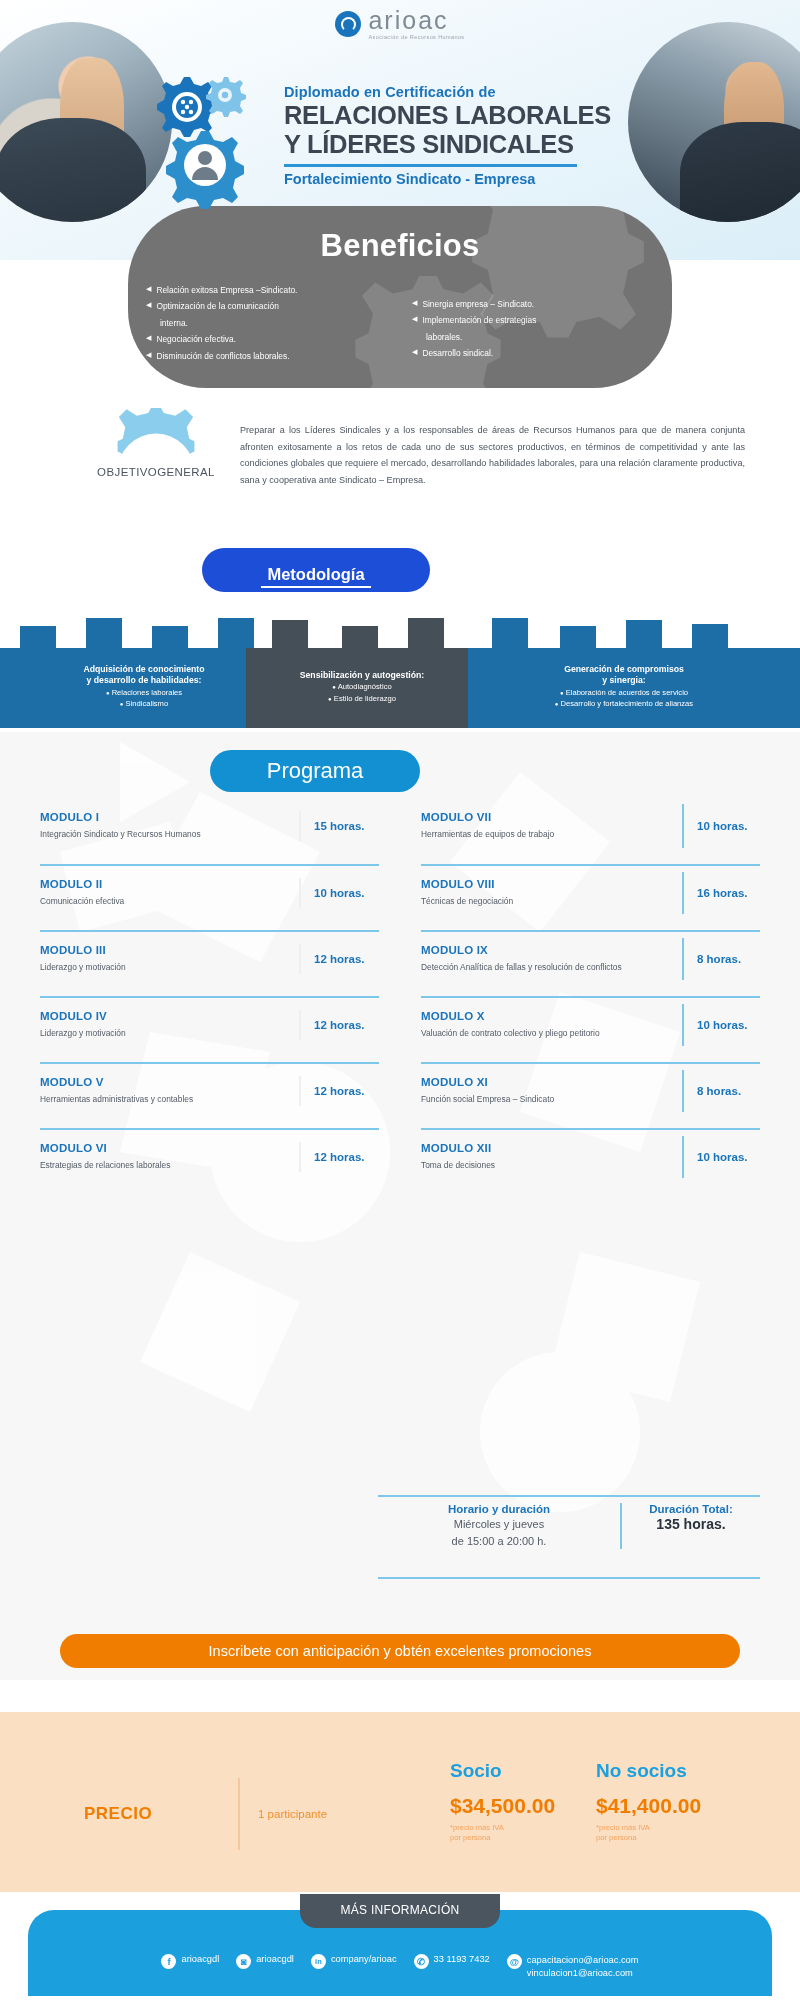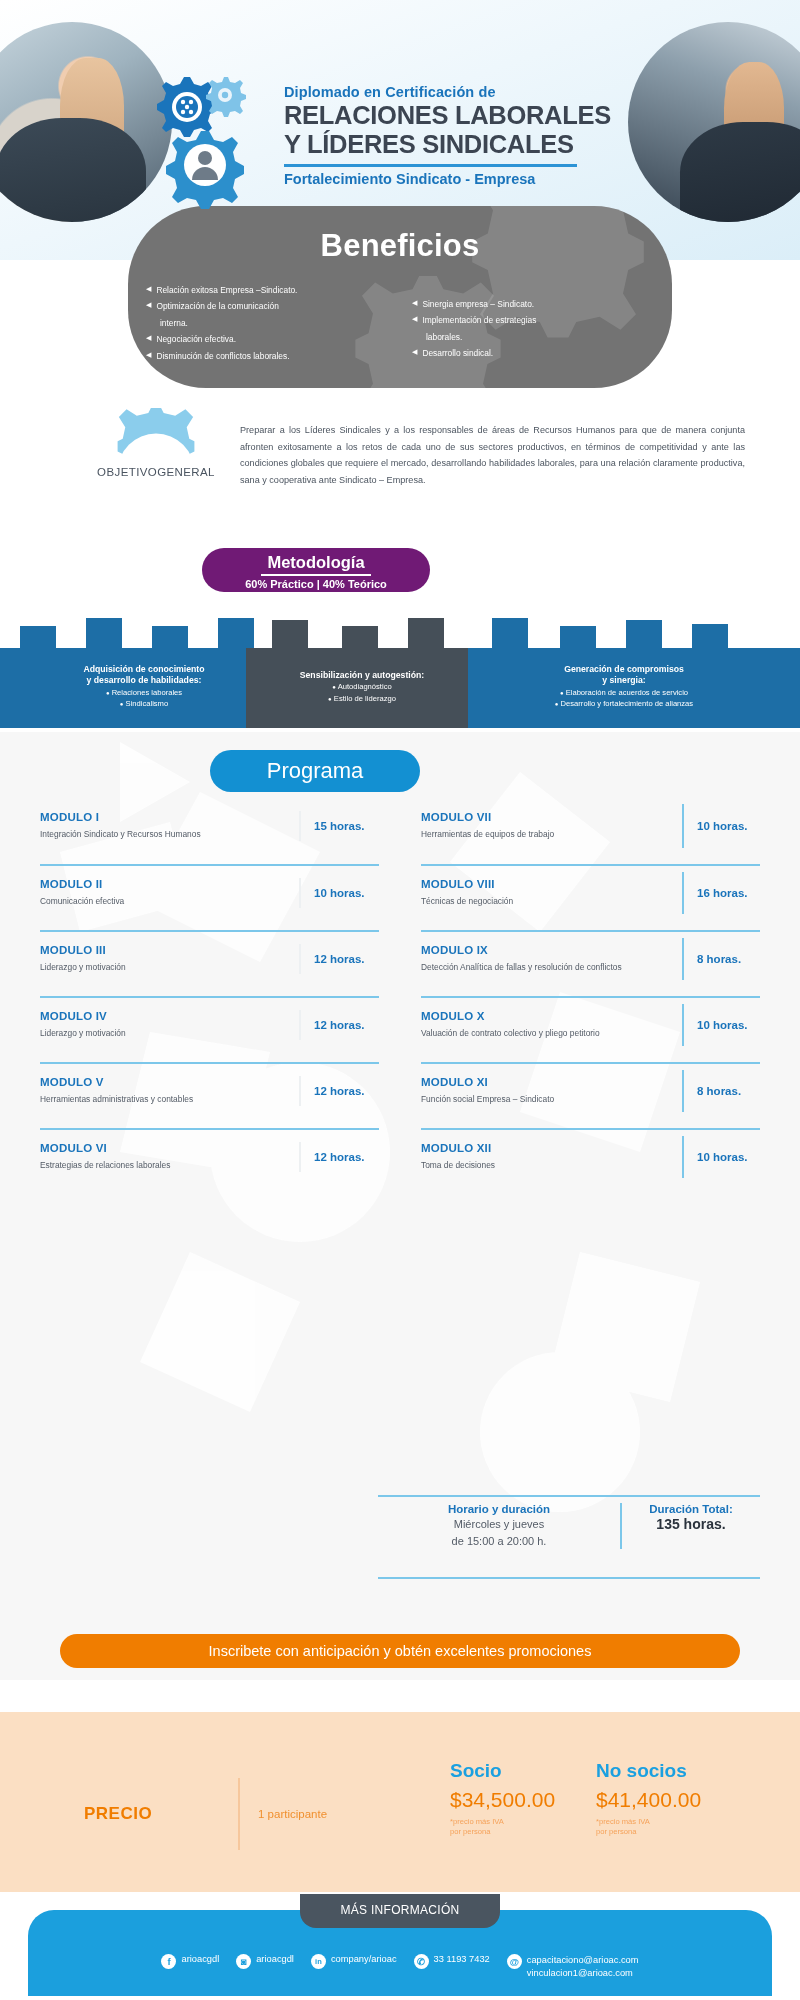--- a/index.html
+++ b/index.html
@@ -71,21 +71,21 @@
     display:flex; gap:20px; padding-left:92px; padding-right:55px; }
   .obj-gear { position:relative; width:128px; height:128px; flex:0 0 128px; }
   .obj-label { position:absolute; left:0; top:0; width:128px; height:128px;
     display:flex; flex-direction:row; align-items:center; justify-content:center;
     font-size:11.5px; color:#4a5460; letter-spacing:.4px; line-height:1.45; }
   .obj-text { flex:1; font-size:9.1px; color:#4c5560; line-height:1.83;
     text-align:justify; padding-top:14px; }
 
   
   .metod { position:absolute; left:202px; top:548px; width:228px; height:44px;
-    background:#701a75; border-radius:24px; text-align:center; padding-top:5px; z-index:5; }
+    background:#1d4ed8; border-radius:24px; text-align:center; padding-top:17px; z-index:5; }
   .metod h3 { color:#fff; font-size:16.5px; font-weight:bold; }
   .metod .mline { width:110px; height:1.5px; background:#fff; margin:2px auto 2px; }
   .metod p { color:#fff; font-size:11px; font-weight:bold; }
 
   
   .strip { position:absolute; left:0; top:608px; width:800px; height:120px; }
   .gblock { position:absolute; text-align:center; color:#fff; }
   .gb-title { font-size:8.7px; font-weight:bold; line-height:1.3; }
   .gb-item { font-size:7.6px; line-height:1.5; }
   .gb-item .dot { font-size:6px; }
@@ -133,21 +133,21 @@
   .price-inner { position:relative; width:100%; height:100%; }
   .p-label { position:absolute; left:84px; top:92px; color:#f07d00; font-size:17px;
     font-weight:bold; letter-spacing:.5px; }
   .p-div { position:absolute; left:238px; top:66px; width:2px; height:72px;
     background:#f6c79c; }
   .p-part { position:absolute; left:258px; top:96px; color:#f0902f; font-size:11.5px; }
   .p-col { position:absolute; top:48px; text-align:left; }
   .p-col.socio { left:450px; }
   .p-col.nosocio { left:596px; }
   .p-head { color:#1ba0e0; font-size:19px; font-weight:bold; }
-  .p-amt { color:#f07d00; font-size:21px; font-weight:normal; margin-top:6px; }
+  .p-amt { color:#f07d00; font-size:21px; font-weight:bold; margin-top:12px; }
   .p-note { color:#f5a25a; font-size:7.6px; line-height:1.35; margin-top:5px; }
 
   
   .footer-area { position:absolute; left:0; top:1892px; width:800px; height:108px;
     background:#fff; }
   .foot-tab { position:absolute; left:300px; top:1894px; width:200px; height:34px;
     background:#4a5560; border-radius:0 0 16px 16px; color:#fff; font-size:12px;
     text-align:center; line-height:32px; letter-spacing:.3px; z-index:7; }
   .foot-bar { position:absolute; left:28px; top:1910px; width:744px; height:86px;
     background:#1b9fdd; border-radius:26px 26px 0 0; z-index:5;
@@ -161,20 +161,27 @@
 </style>
 </head>
 <body>
 
 <div class="page">
 
   <div class="hero">
     <div class="photo left"></div>
     <div class="photo right"></div>
 
+    <div class="logo-wrap">
+      <div class="logo-mark"></div>
+      <div class="logo-txt">
+        <span class="logo-name">arioac</span>
+        <span class="logo-sub">Asociación de Recursos Humanos</span>
+      </div>
+    </div>
 
     <div class="hero-center">
       <div class="hero-gears">
         <svg class="gear-svg" width="130" height="150" viewBox="0 0 130 150">
           <g fill="#1a74bb">
             <path d="M40 22 l4 -7 h6 l4 7 7 2 7-4 4 4 -4 7 2 7 7 4 v6 l-7 4 -2 7 4 7 -4 4 -7 -4 -7 2 -4 7 h-6 l-4 -7 -7 -2 -7 4 -4 -4 4 -7 -2 -7 -7 -4 v-6 l7 -4 2 -7 -4 -7 4 -4 7 4z"></path>
             <circle cx="47" cy="45" r="15" fill="#fff"></circle>
             <circle cx="47" cy="45" r="11" fill="#1a74bb"></circle>
             <circle cx="43" cy="40" r="2.2" fill="#fff"></circle>
               <circle cx="51" cy="40" r="2.2" fill="#fff"></circle>

